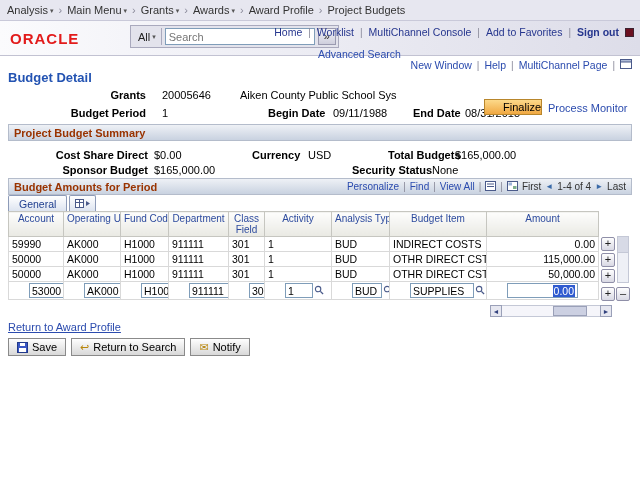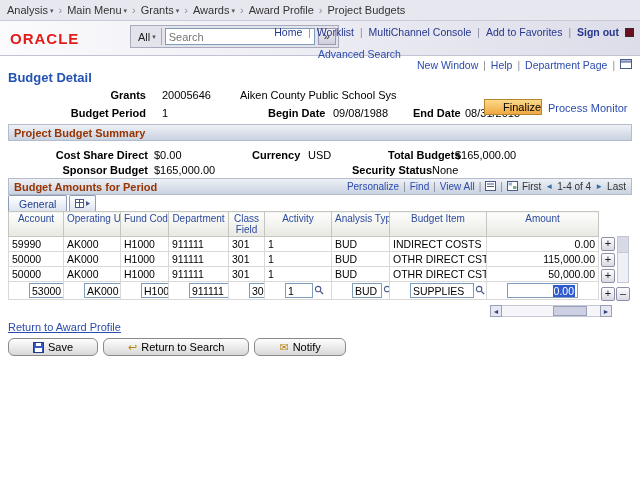--- a/index.html
+++ b/index.html
@@ -65,21 +65,21 @@
   .vscroll .vthumb{height:16px;background:#d7dae6;border-bottom:1px solid #c4c8d6;cursor:pointer}
 
   .hscroll{position:absolute;left:490px;top:305px;width:122px;height:12px;display:flex}
   .hbtn{width:12px;height:12px;background:#e6e7f0;border:1px solid #9aa0b8;font-size:7px;display:flex;align-items:center;justify-content:center;color:#33427e;cursor:pointer}
   .htrack{flex:1;background:#f5f5fa;border-top:1px solid #c4c8d6;border-bottom:1px solid #c4c8d6;position:relative}
   .hthumb{position:absolute;left:52%;width:34px;top:0;bottom:0;background:#ccd0e2;border:1px solid #9aa0b8;cursor:pointer}
 
   .returnlink{position:absolute;left:8px;top:321px;color:#2b4bae;text-decoration:underline}
 
   .actions{position:absolute;left:8px;top:338px;display:flex;gap:5px}
-  .btn{display:flex;align-items:center;gap:4px;height:18px;padding:0 24px;background:linear-gradient(#fefefe,#d8d8d8);border:1px solid #8a8a8a;font-size:11px;color:#000;cursor:pointer;border-radius:6px;font-family:"Liberation Sans",sans-serif}
+  .btn{display:flex;align-items:center;gap:4px;height:18px;padding:0 8px;background:linear-gradient(#fefefe,#d8d8d8);border:1px solid #8a8a8a;font-size:11px;color:#000;cursor:pointer;border-radius:0;font-family:"Liberation Sans",sans-serif}
   .gold{color:#b8860b;font-size:11px;line-height:11px}
 </style>
 </head>
 <body>
 
 <div class="page">
 
   <div class="crumbbar">
     <span class="crumb"><span>Analysis</span><span class="caret">▾</span></span>
     <span class="sep">›</span>
@@ -117,38 +117,38 @@
       <a class="signout">Sign out</a>
       <span class="hdricon"></span>
     </div>
   </div>
 
   <div class="pagebar">
     <a>New Window</a>
       <span class="pipe"></span>
     <a>Help</a>
       <span class="pipe"></span>
-    <a>Department Page</a>
+    <a>MultiChannel Page</a>
       <span class="pipe"></span>
     <span><svg width="12" height="10">
           <rect x="0.5" y="0.5" width="11" height="9" fill="#fff" stroke="#4a5a8a"></rect>
           <rect x="0.5" y="0.5" width="11" height="2.5" fill="#aebad6" stroke="#4a5a8a"></rect>
         </svg></span>
   </div>
 
   <div class="title">Budget Detail</div>
 
   <span class="lbl r" style="left:60px;top:89px;width:86px">Grants</span>
   <span class="val" style="left:162px;top:89px">20005646</span>
   <span class="val" style="left:240px;top:89px">Aiken County Public School Sys</span>
 
   <span class="lbl r" style="left:60px;top:107px;width:86px">Budget Period</span>
   <span class="val" style="left:162px;top:107px">1</span>
   <span class="lbl" style="left:268px;top:107px">Begin Date</span>
-  <span class="val" style="left:333px;top:107px">09/08/1988</span>
+  <span class="val" style="left:333px;top:107px">09/11/1988</span>
   <span class="lbl" style="left:413px;top:107px">End Date</span>
   <span class="val" style="left:465px;top:107px">08/31/2015</span>
   <span class="finalize">Finalize</span>
   <a class="pmon">Process Monitor</a>
 
   <div class="secbar" style="top:124px">
     <span>Project Budget Summary</span>
   </div>
   <span class="lbl r" style="left:30px;top:149px;width:118px">Cost Share Direct</span>
   <span class="val" style="left:154px;top:149px">$0.00</span>

